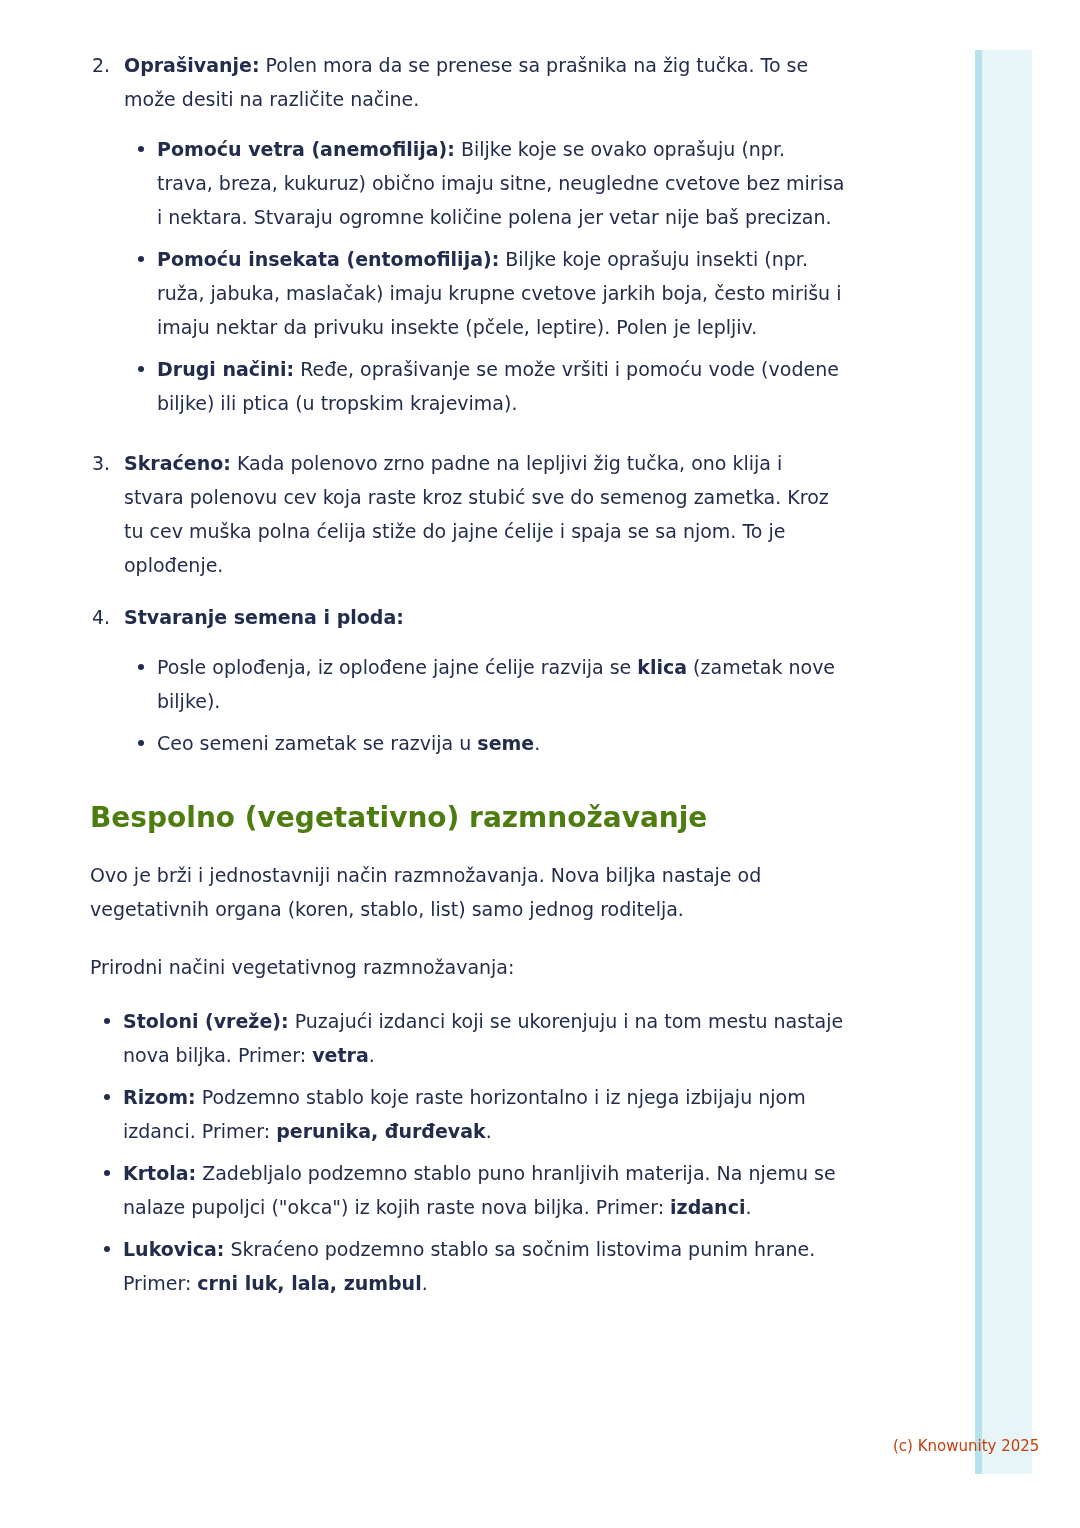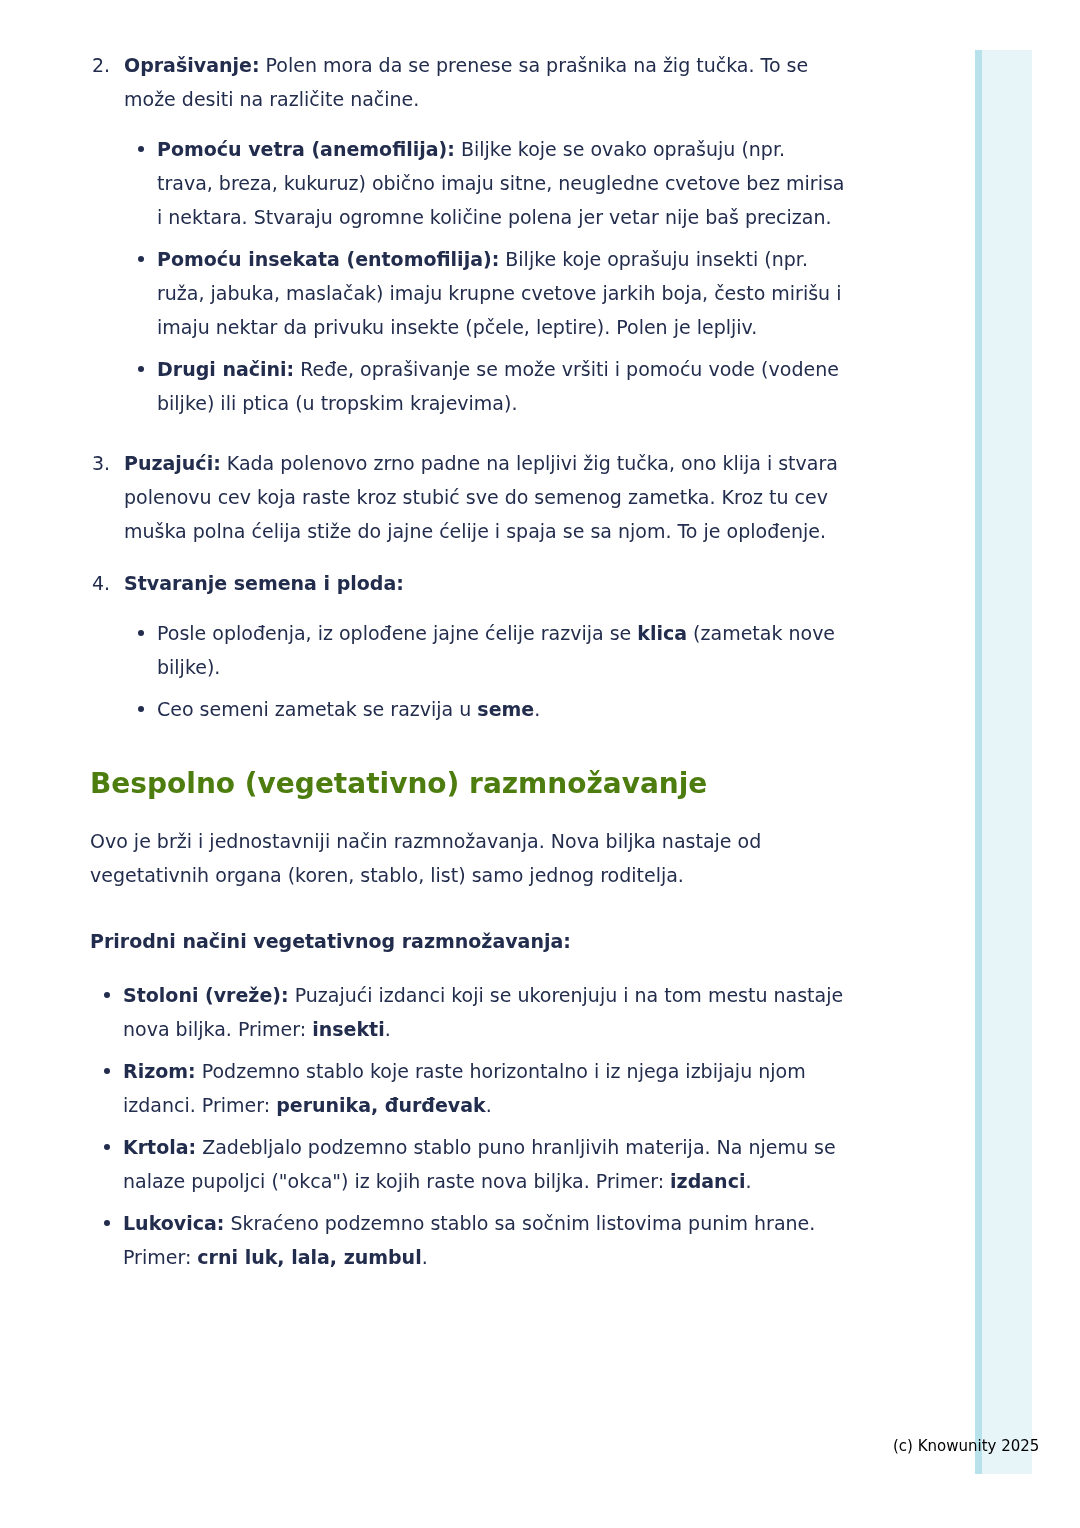--- a/index.html
+++ b/index.html
@@ -41,27 +41,27 @@
     display:block;width:6px;height:6px;border-radius:50%;
     background:#222c4c;margin-top:14px;
   }
   .section-heading{
     margin:30px 0 0 0;
     font-size:28px;line-height:40px;
     font-weight:bold;
     color:#4d7c0f;
   }
   .intro{margin:20px 0 0 0;}
-  .subheading{margin:32px 0 0 0;font-weight:bold;}
+  .subheading{margin:24px 0 0 0;font-weight:normal;}
   ul.blist.natural{margin-top:20px;}
   .watermark{
     position:absolute;
     left:893px;top:1436px;
     font-size:15px;line-height:20px;
-    color:#000000;
+    color:#c2410c;
     z-index:3;
     white-space:nowrap;
   }
 </style>
 </head>
 <body>
 
 <div class="page">
 
   <div class="sidebar"></div>
@@ -93,21 +93,21 @@
                 </span>
               <div class="li-body"><span class="b">Drugi načini:</span><span> Ređe, oprašivanje se može vršiti i pomoću vode (vodene biljke) ili ptica (u tropskim krajevima).</span></div>
             </li>
           </ul>
         </div>
       </li>
 
       <li>
         <span class="num-cell">3.</span>
         <div class="li-body">
-          <div><span class="b">Puzajući:</span><span> Kada polenovo zrno padne na lepljivi žig tučka, ono klija i stvara polenovu cev koja raste kroz stubić sve do semenog zametka. Kroz tu cev muška polna ćelija stiže do jajne ćelije i spaja se sa njom. To je oplođenje.</span></div>
+          <div><span class="b">Skraćeno:</span><span> Kada polenovo zrno padne na lepljivi žig tučka, ono klija i stvara polenovu cev koja raste kroz stubić sve do semenog zametka. Kroz tu cev muška polna ćelija stiže do jajne ćelije i spaja se sa njom. To je oplođenje.</span></div>
         </div>
       </li>
 
       <li>
         <span class="num-cell">4.</span>
         <div class="li-body">
           <div><span class="b">Stvaranje semena i ploda:</span></div>
           <ul class="blist">
             <li>
               <span class="marker-cell">
@@ -131,21 +131,21 @@
 
     <p class="intro">Ovo je brži i jednostavniji način razmnožavanja. Nova biljka nastaje od vegetativnih organa (koren, stablo, list) samo jednog roditelja.</p>
 
     <p class="subheading">Prirodni načini vegetativnog razmnožavanja:</p>
 
     <ul class="blist natural">
       <li>
         <span class="marker-cell">
             <span class="dot"></span>
           </span>
-        <div class="li-body"><span class="b">Stoloni (vreže):</span><span> Puzajući izdanci koji se ukorenjuju i na tom mestu nastaje nova biljka. Primer: </span><span class="b">insekti</span><span>.</span></div>
+        <div class="li-body"><span class="b">Stoloni (vreže):</span><span> Puzajući izdanci koji se ukorenjuju i na tom mestu nastaje nova biljka. Primer: </span><span class="b">vetra</span><span>.</span></div>
       </li>
       <li>
         <span class="marker-cell">
             <span class="dot"></span>
           </span>
         <div class="li-body"><span class="b">Rizom:</span><span> Podzemno stablo koje raste horizontalno i iz njega izbijaju njom izdanci. Primer: </span><span class="b">perunika, đurđevak</span><span>.</span></div>
       </li>
       <li>
         <span class="marker-cell">
             <span class="dot"></span>

